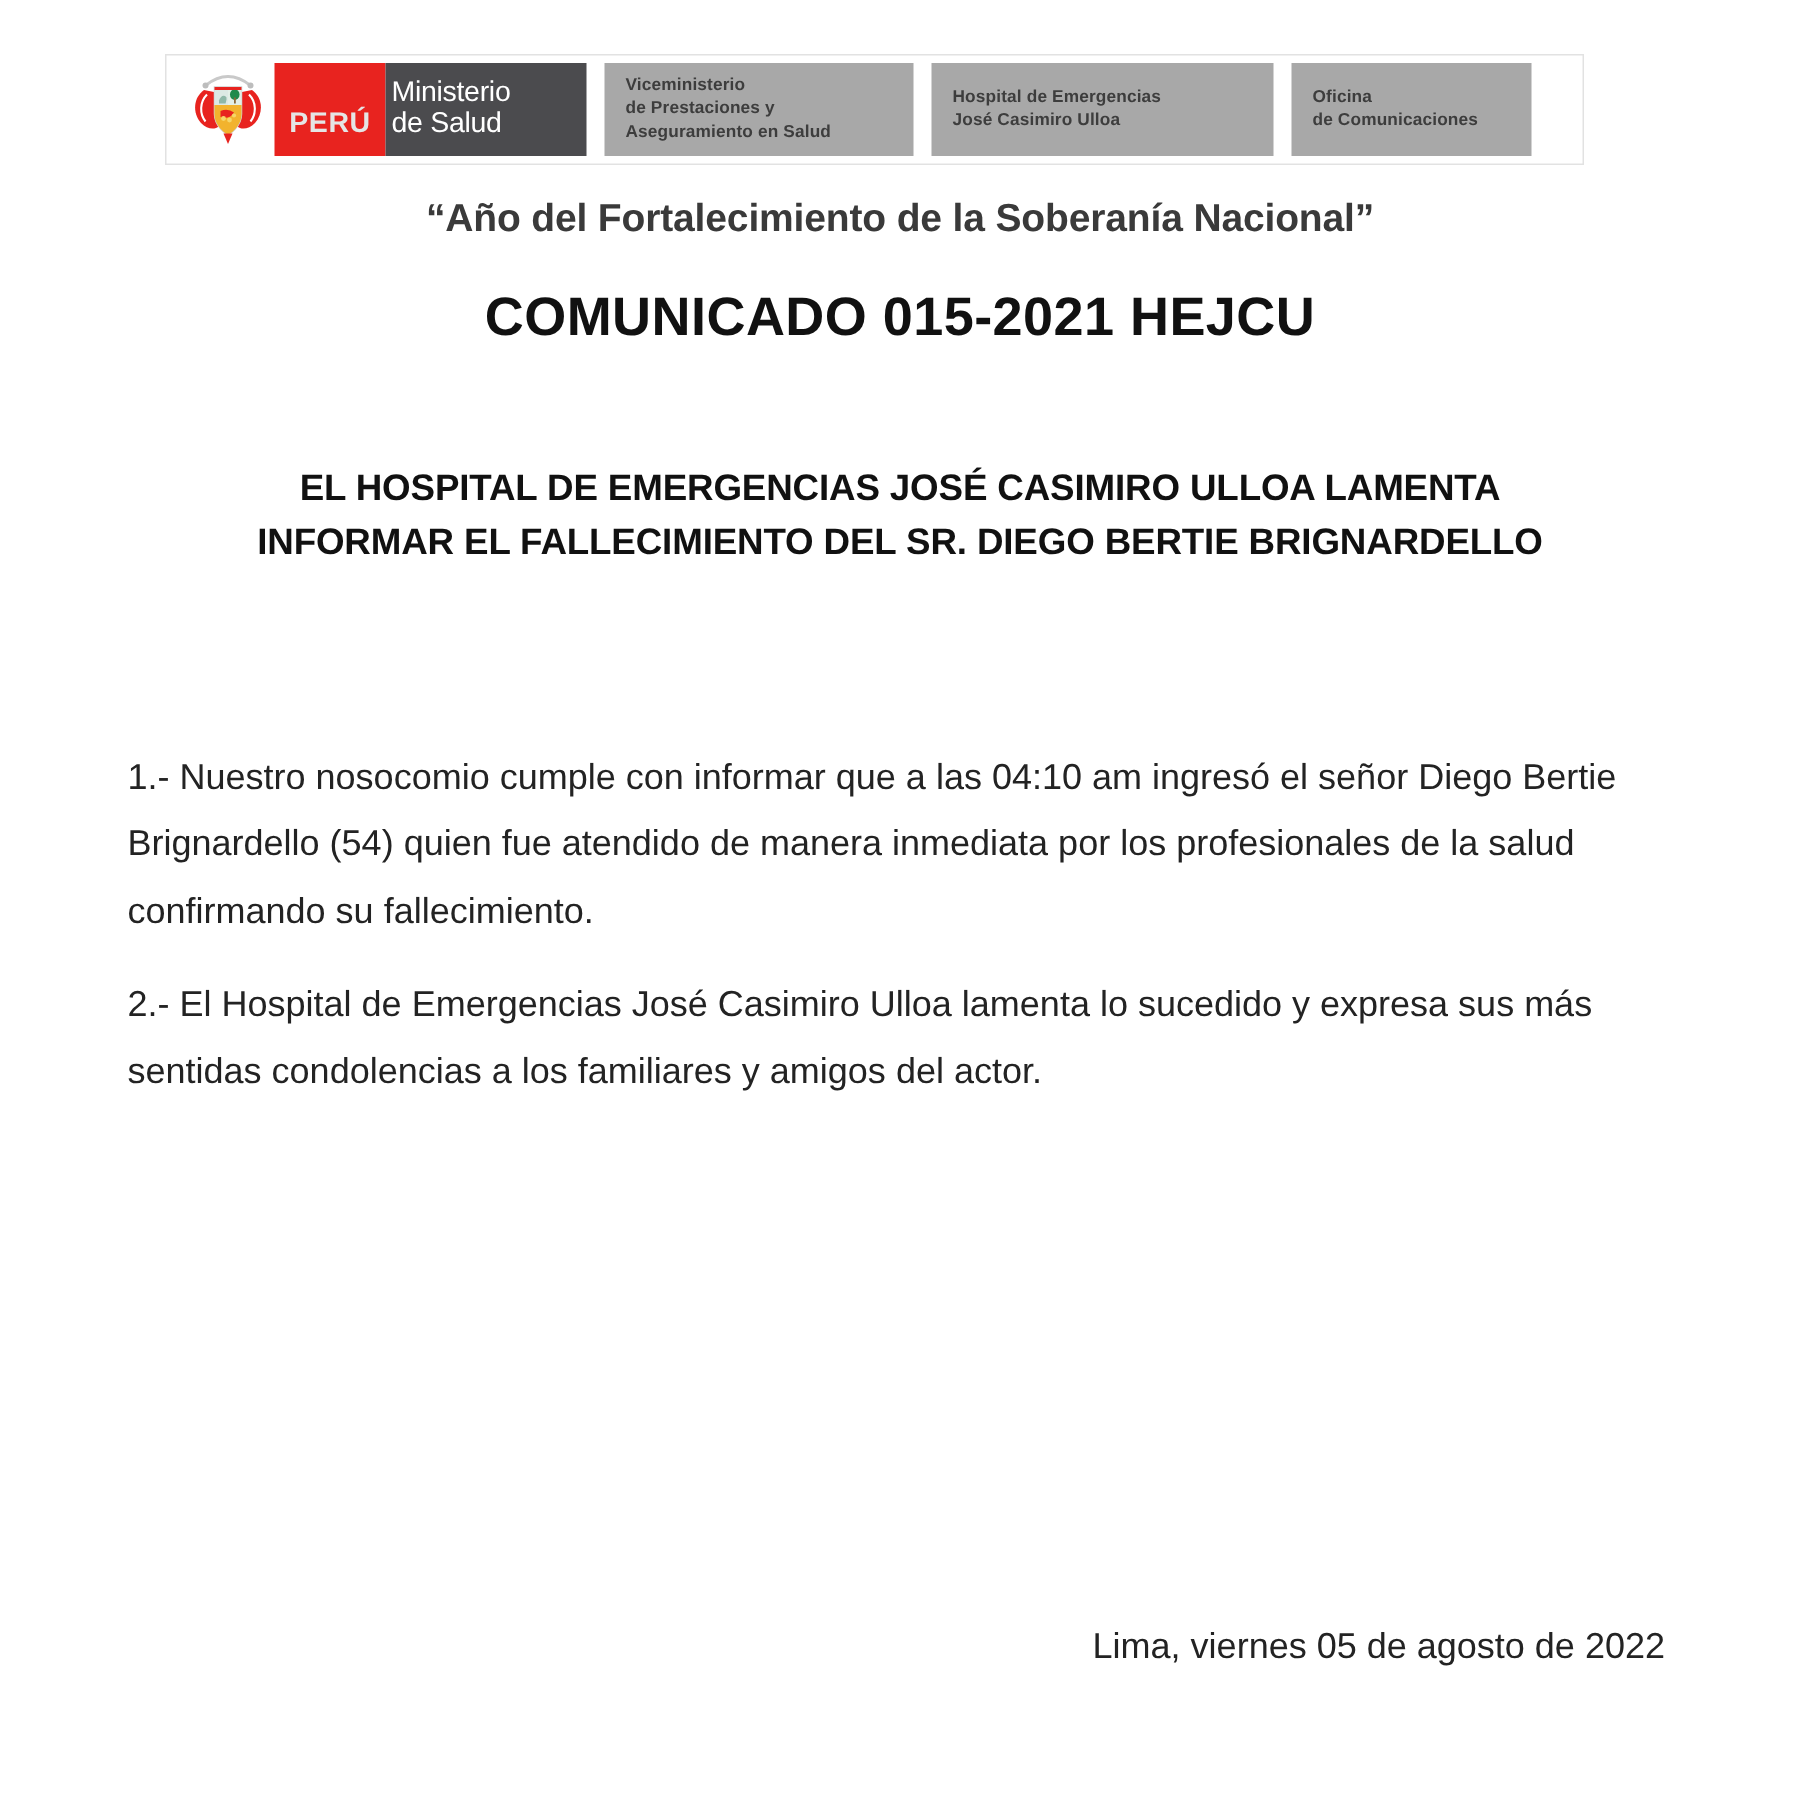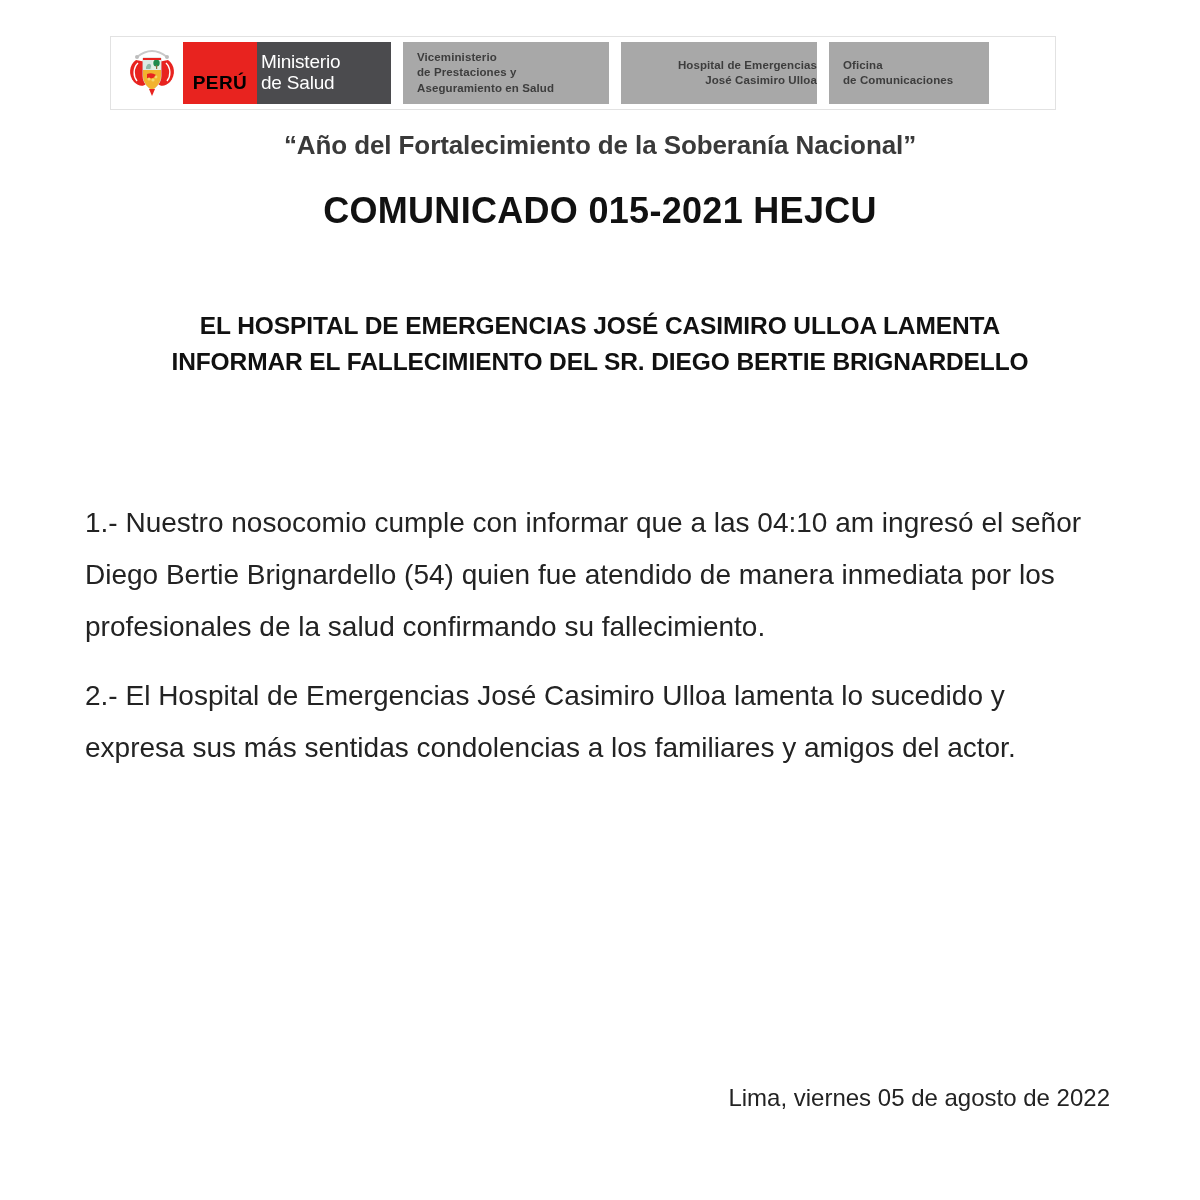--- a/index.html
+++ b/index.html
@@ -45,21 +45,21 @@
   .peru-block {
     flex: 0 0 auto;
     background: #e8231f;
     height: 62px;
     width: 74px;
     display: flex;
     align-items: center;
     justify-content: center;
   }
   .peru-block .peru-word {
-    color: #000000;
+    color: #e5e5e5;
     font-size: 19px;
     font-weight: bold;
     letter-spacing: 0.4px;
     line-height: 1;
     margin-top: 18px;
   }
 
   .minsa-block {
     flex: 0 0 auto;
     background: #4b4b4e;
@@ -84,21 +84,21 @@
     background: #a8a8a8;
     height: 62px;
     display: flex;
     flex-direction: column;
     justify-content: center;
     padding-left: 14px;
     box-sizing: border-box;
     margin-left: 12px;
   }
   .gray-block.vice { width: 206px; }
-  .gray-block.hosp { width: 196px; align-items: flex-end; }
+  .gray-block.hosp { width: 228px; }
   .gray-block.ofic { width: 160px; margin-left: 12px; }
   .gray-block .gl {
     color: #3d3d3d;
     font-size: 11.5px;
     font-weight: bold;
     line-height: 1.32;
     letter-spacing: 0.1px;
   }
 
   
@@ -141,21 +141,21 @@
     letter-spacing: -0.1px;
   }
   .subtitle .sub-line { display: block; }
 
   
   .body-text {
     position: absolute;
     top: 497px;
     left: 85px;
     width: 1020px;
-    font-size: 28px;
+    font-size: 24px;
     color: #232323;
     line-height: 1.85;
   }
   .body-text p {
     margin: 0 0 18px 0;
     text-align: left;
   }
 
   
   .date-line {

